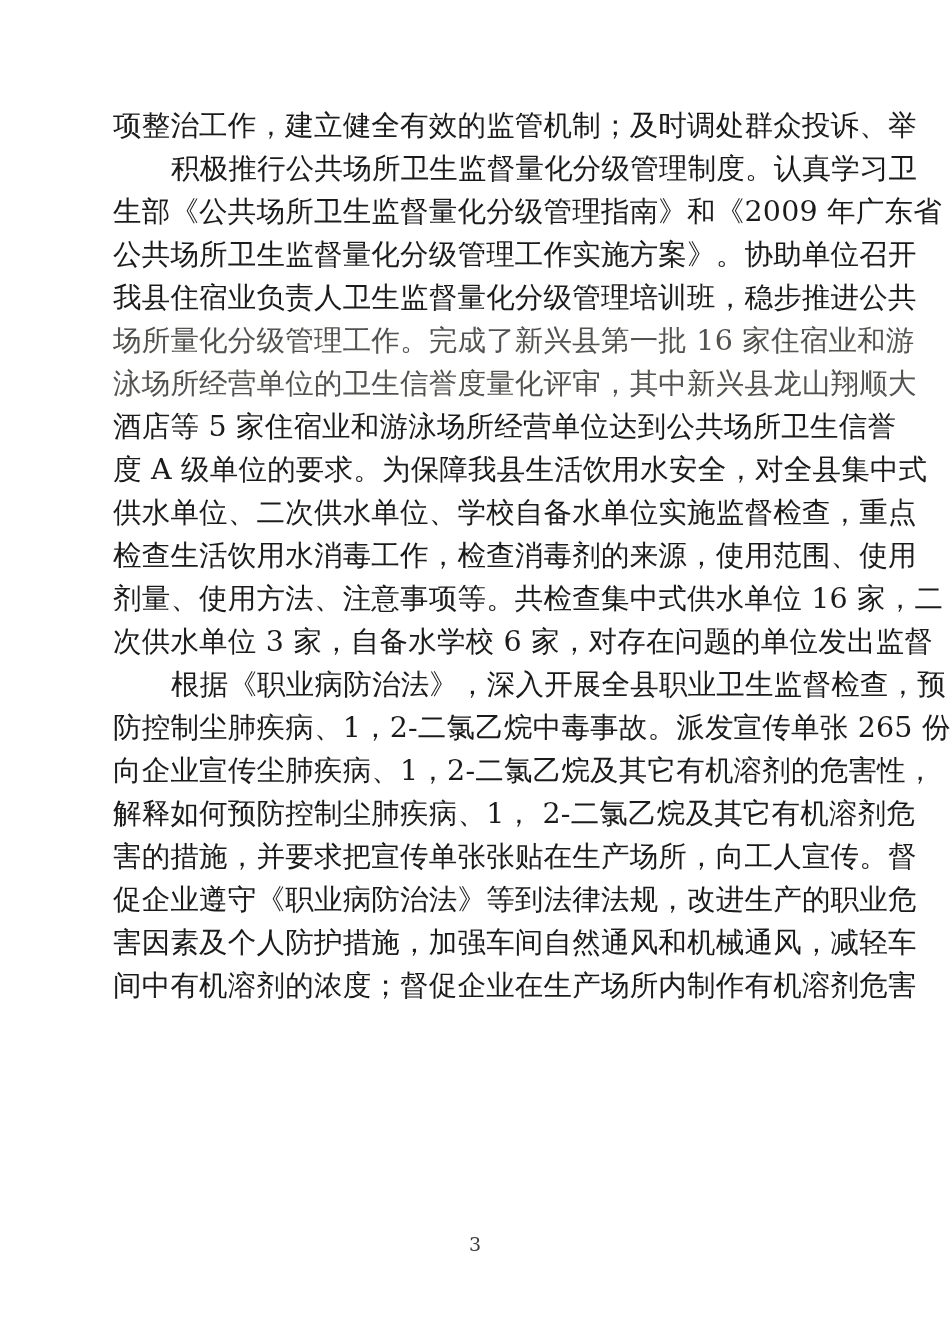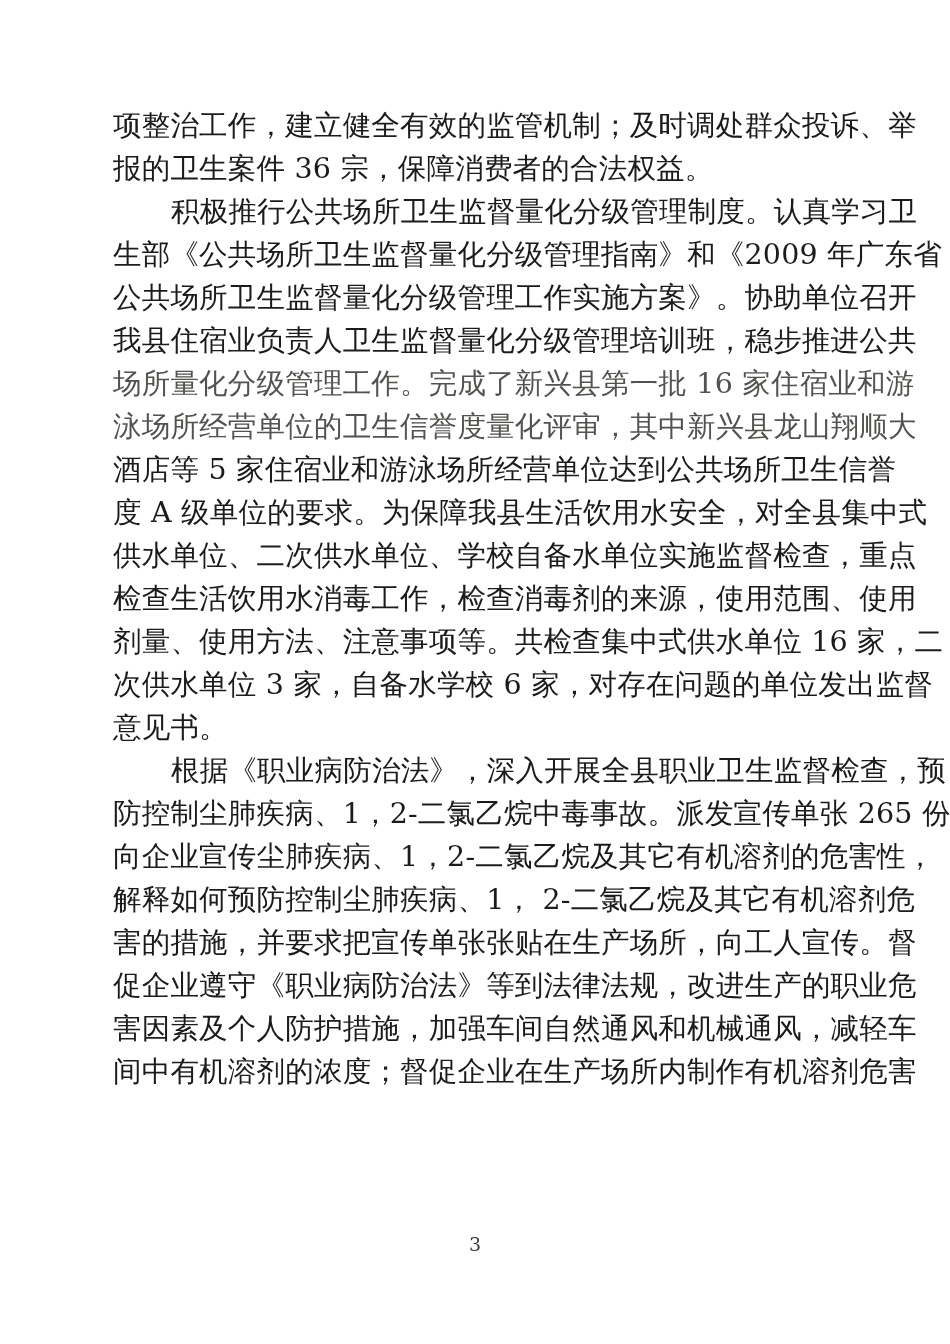--- a/index.html
+++ b/index.html
@@ -63,34 +63,32 @@
     font-family: "DejaVu Serif", "Liberation Serif", serif;
   }
 </style>
 </head>
 <body>
 
 <div class="page">
 
   <div class="text-column">
       <div class="line justify"><span>项</span><span>整</span><span>治</span><span>工</span><span>作</span><span>，</span><span>建</span><span>立</span><span>健</span><span>全</span><span>有</span><span>效</span><span>的</span><span>监</span><span>管</span><span>机</span><span>制</span><span>；</span><span>及</span><span>时</span><span>调</span><span>处</span><span>群</span><span>众</span><span>投</span><span>诉</span><span>、</span><span>举</span></div>
-      <div class="line flush">报的卫生案件 36 宗，保障消费者的合法权益。</div>
       <div class="line justify indent-2"><span>积</span><span>极</span><span>推</span><span>行</span><span>公</span><span>共</span><span>场</span><span>所</span><span>卫</span><span>生</span><span>监</span><span>督</span><span>量</span><span>化</span><span>分</span><span>级</span><span>管</span><span>理</span><span>制</span><span>度</span><span>。</span><span>认</span><span>真</span><span>学</span><span>习</span><span>卫</span></div>
       <div class="line justify"><span>生</span><span>部</span><span>《</span><span>公</span><span>共</span><span>场</span><span>所</span><span>卫</span><span>生</span><span>监</span><span>督</span><span>量</span><span>化</span><span>分</span><span>级</span><span>管</span><span>理</span><span>指</span><span>南</span><span>》</span><span>和</span><span>《</span><span>2</span><span>0</span><span>0</span><span>9</span><span> </span><span>年</span><span>广</span><span>东</span><span>省</span></div>
       <div class="line justify"><span>公</span><span>共</span><span>场</span><span>所</span><span>卫</span><span>生</span><span>监</span><span>督</span><span>量</span><span>化</span><span>分</span><span>级</span><span>管</span><span>理</span><span>工</span><span>作</span><span>实</span><span>施</span><span>方</span><span>案</span><span>》</span><span>。</span><span>协</span><span>助</span><span>单</span><span>位</span><span>召</span><span>开</span></div>
       <div class="line justify"><span>我</span><span>县</span><span>住</span><span>宿</span><span>业</span><span>负</span><span>责</span><span>人</span><span>卫</span><span>生</span><span>监</span><span>督</span><span>量</span><span>化</span><span>分</span><span>级</span><span>管</span><span>理</span><span>培</span><span>训</span><span>班</span><span>，</span><span>稳</span><span>步</span><span>推</span><span>进</span><span>公</span><span>共</span></div>
       <div class="line justify faded"><span>场</span><span>所</span><span>量</span><span>化</span><span>分</span><span>级</span><span>管</span><span>理</span><span>工</span><span>作</span><span>。</span><span>完</span><span>成</span><span>了</span><span>新</span><span>兴</span><span>县</span><span>第</span><span>一</span><span>批</span><span> </span><span>1</span><span>6</span><span> </span><span>家</span><span>住</span><span>宿</span><span>业</span><span>和</span><span>游</span></div>
       <div class="line justify faded"><span>泳</span><span>场</span><span>所</span><span>经</span><span>营</span><span>单</span><span>位</span><span>的</span><span>卫</span><span>生</span><span>信</span><span>誉</span><span>度</span><span>量</span><span>化</span><span>评</span><span>审</span><span>，</span><span>其</span><span>中</span><span>新</span><span>兴</span><span>县</span><span>龙</span><span>山</span><span>翔</span><span>顺</span><span>大</span></div>
       <div class="line justify"><span>酒</span><span>店</span><span>等</span><span> </span><span>5</span><span> </span><span>家</span><span>住</span><span>宿</span><span>业</span><span>和</span><span>游</span><span>泳</span><span>场</span><span>所</span><span>经</span><span>营</span><span>单</span><span>位</span><span>达</span><span>到</span><span>公</span><span>共</span><span>场</span><span>所</span><span>卫</span><span>生</span><span>信</span><span>誉</span></div>
       <div class="line justify"><span>度</span><span> </span><span>A</span><span> </span><span>级</span><span>单</span><span>位</span><span>的</span><span>要</span><span>求</span><span>。</span><span>为</span><span>保</span><span>障</span><span>我</span><span>县</span><span>生</span><span>活</span><span>饮</span><span>用</span><span>水</span><span>安</span><span>全</span><span>，</span><span>对</span><span>全</span><span>县</span><span>集</span><span>中</span><span>式</span></div>
       <div class="line justify"><span>供</span><span>水</span><span>单</span><span>位</span><span>、</span><span>二</span><span>次</span><span>供</span><span>水</span><span>单</span><span>位</span><span>、</span><span>学</span><span>校</span><span>自</span><span>备</span><span>水</span><span>单</span><span>位</span><span>实</span><span>施</span><span>监</span><span>督</span><span>检</span><span>查</span><span>，</span><span>重</span><span>点</span></div>
       <div class="line justify"><span>检</span><span>查</span><span>生</span><span>活</span><span>饮</span><span>用</span><span>水</span><span>消</span><span>毒</span><span>工</span><span>作</span><span>，</span><span>检</span><span>查</span><span>消</span><span>毒</span><span>剂</span><span>的</span><span>来</span><span>源</span><span>，</span><span>使</span><span>用</span><span>范</span><span>围</span><span>、</span><span>使</span><span>用</span></div>
       <div class="line justify"><span>剂</span><span>量</span><span>、</span><span>使</span><span>用</span><span>方</span><span>法</span><span>、</span><span>注</span><span>意</span><span>事</span><span>项</span><span>等</span><span>。</span><span>共</span><span>检</span><span>查</span><span>集</span><span>中</span><span>式</span><span>供</span><span>水</span><span>单</span><span>位</span><span> </span><span>1</span><span>6</span><span> </span><span>家</span><span>，</span><span>二</span></div>
       <div class="line justify"><span>次</span><span>供</span><span>水</span><span>单</span><span>位</span><span> </span><span>3</span><span> </span><span>家</span><span>，</span><span>自</span><span>备</span><span>水</span><span>学</span><span>校</span><span> </span><span>6</span><span> </span><span>家</span><span>，</span><span>对</span><span>存</span><span>在</span><span>问</span><span>题</span><span>的</span><span>单</span><span>位</span><span>发</span><span>出</span><span>监</span><span>督</span></div>
-      <div class="line flush">意见书。</div>
       <div class="line justify indent-2"><span>根</span><span>据</span><span>《</span><span>职</span><span>业</span><span>病</span><span>防</span><span>治</span><span>法</span><span>》</span><span>，</span><span>深</span><span>入</span><span>开</span><span>展</span><span>全</span><span>县</span><span>职</span><span>业</span><span>卫</span><span>生</span><span>监</span><span>督</span><span>检</span><span>查</span><span>，</span><span>预</span></div>
       <div class="line justify"><span>防</span><span>控</span><span>制</span><span>尘</span><span>肺</span><span>疾</span><span>病</span><span>、</span><span>1</span><span>，</span><span>2</span><span>-</span><span>二</span><span>氯</span><span>乙</span><span>烷</span><span>中</span><span>毒</span><span>事</span><span>故</span><span>。</span><span>派</span><span>发</span><span>宣</span><span>传</span><span>单</span><span>张</span><span> </span><span>2</span><span>6</span><span>5</span><span> </span><span>份</span></div>
       <div class="line justify"><span>向</span><span>企</span><span>业</span><span>宣</span><span>传</span><span>尘</span><span>肺</span><span>疾</span><span>病</span><span>、</span><span>1</span><span>，</span><span>2</span><span>-</span><span>二</span><span>氯</span><span>乙</span><span>烷</span><span>及</span><span>其</span><span>它</span><span>有</span><span>机</span><span>溶</span><span>剂</span><span>的</span><span>危</span><span>害</span><span>性</span><span>，</span></div>
       <div class="line justify"><span>解</span><span>释</span><span>如</span><span>何</span><span>预</span><span>防</span><span>控</span><span>制</span><span>尘</span><span>肺</span><span>疾</span><span>病</span><span>、</span><span>1</span><span>，</span><span> </span><span>2</span><span>-</span><span>二</span><span>氯</span><span>乙</span><span>烷</span><span>及</span><span>其</span><span>它</span><span>有</span><span>机</span><span>溶</span><span>剂</span><span>危</span></div>
       <div class="line justify"><span>害</span><span>的</span><span>措</span><span>施</span><span>，</span><span>并</span><span>要</span><span>求</span><span>把</span><span>宣</span><span>传</span><span>单</span><span>张</span><span>张</span><span>贴</span><span>在</span><span>生</span><span>产</span><span>场</span><span>所</span><span>，</span><span>向</span><span>工</span><span>人</span><span>宣</span><span>传</span><span>。</span><span>督</span></div>
       <div class="line justify"><span>促</span><span>企</span><span>业</span><span>遵</span><span>守</span><span>《</span><span>职</span><span>业</span><span>病</span><span>防</span><span>治</span><span>法</span><span>》</span><span>等</span><span>到</span><span>法</span><span>律</span><span>法</span><span>规</span><span>，</span><span>改</span><span>进</span><span>生</span><span>产</span><span>的</span><span>职</span><span>业</span><span>危</span></div>
       <div class="line justify"><span>害</span><span>因</span><span>素</span><span>及</span><span>个</span><span>人</span><span>防</span><span>护</span><span>措</span><span>施</span><span>，</span><span>加</span><span>强</span><span>车</span><span>间</span><span>自</span><span>然</span><span>通</span><span>风</span><span>和</span><span>机</span><span>械</span><span>通</span><span>风</span><span>，</span><span>减</span><span>轻</span><span>车</span></div>
       <div class="line justify"><span>间</span><span>中</span><span>有</span><span>机</span><span>溶</span><span>剂</span><span>的</span><span>浓</span><span>度</span><span>；</span><span>督</span><span>促</span><span>企</span><span>业</span><span>在</span><span>生</span><span>产</span><span>场</span><span>所</span><span>内</span><span>制</span><span>作</span><span>有</span><span>机</span><span>溶</span><span>剂</span><span>危</span><span>害</span></div>
     </div>
 

